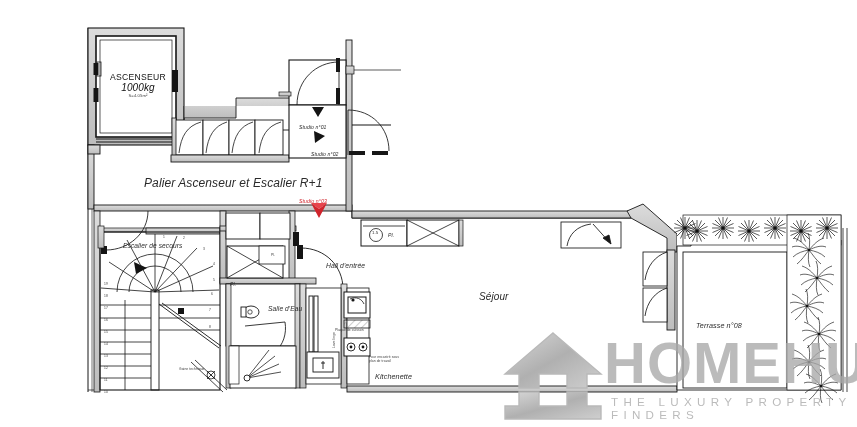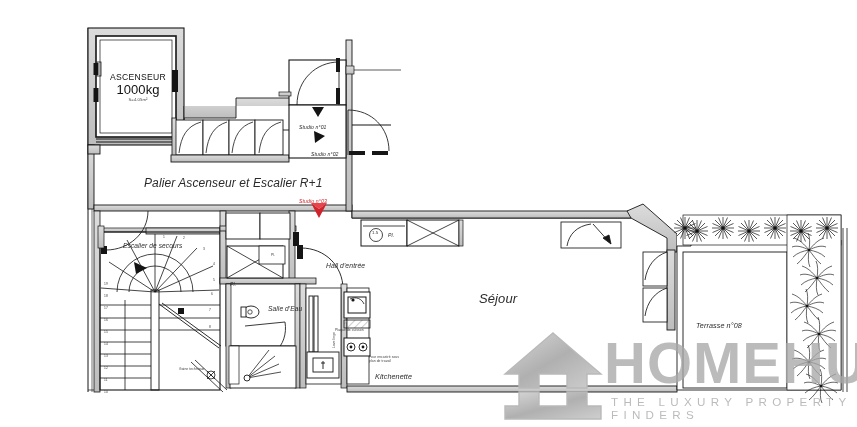--- a/index.html
+++ b/index.html
@@ -8,21 +8,21 @@
   svg#plan{position:absolute;left:0;top:0;width:857px;height:427px;}
 
   .lbl{position:absolute;color:#2b2b2b;font-style:italic;white-space:nowrap;
        font-family:"Liberation Sans",sans-serif;letter-spacing:.1px;}
   .lbl-room{font-size:12px;}
   .lbl-tiny{font-size:5.1px;font-style:normal;}
   .lbl-micro{font-size:3.3px;font-style:normal;color:#3a3a3a;}
   .lbl-red{color:#d0242c;font-size:5.2px;font-style:italic;}
   .lbl-lift{font-style:normal;color:#111;text-align:center;}
   .lbl-lift .l1{font-size:8.6px;letter-spacing:.3px;}
-  .lbl-lift .l2{font-size:13px;}
+  .lbl-lift .l2{font-size:10px;font-style:italic;}
   .lbl-lift .l3{font-size:4.2px;color:#444;}
   .vert{transform:rotate(-90deg);transform-origin:0 0;}
 
   
   #wm{position:absolute;left:470px;top:328px;width:400px;height:99px;pointer-events:none;}
   #wmtext{position:absolute;left:103px;top:6px;font-size:58px;font-weight:bold;
           letter-spacing:1px;color:#a8a8a8;opacity:.78;font-family:"Liberation Sans",sans-serif;
           line-height:58px;}
   #wmsub{position:absolute;left:110px;top:67px;font-size:11.6px;letter-spacing:5.3px;
          color:#b4b4b4;opacity:.9;font-family:"Liberation Sans",sans-serif;}
@@ -399,21 +399,21 @@
   <div class="lbl lbl-room" style="left:295px;top:262px;font-size:6.8px;">Hall d'entrée</div>
 
   <div class="lbl lbl-tiny" style="left:199px;top:281px;font-style:italic;">Pl.</div>
 
   <div class="lbl lbl-tiny" style="left:357px;top:232px;font-style:italic;">Pl.</div>
 
   <div class="lbl lbl-tiny" style="left:341px;top:230px;font-style:normal;font-size:4.4px;">1.5</div>
 
   <div class="lbl lbl-room" style="left:237px;top:305px;font-size:6.6px;">Salle d'Eau</div>
 
-  <div class="lbl lbl-room" style="left:448px;top:291px;font-size:13px;">Séjour</div>
+  <div class="lbl lbl-room" style="left:448px;top:291px;font-size:10px;">Séjour</div>
 
   <div class="lbl lbl-room" style="left:344px;top:372px;font-size:7.2px;font-style:italic;">Kitchenette</div>
 
   <div class="lbl lbl-room" style="left:665px;top:321px;font-size:7.2px;">Terrasse n°08</div>
 
   <div class="lbl lbl-micro" style="left:148px;top:367px;">Gaine technique</div>
 
   <div class="lbl lbl-micro vert" style="left:301px;top:348px;">Lave linge</div>
 
   <div class="lbl lbl-micro" style="left:304px;top:328px;">Plaque de cuisson</div>

